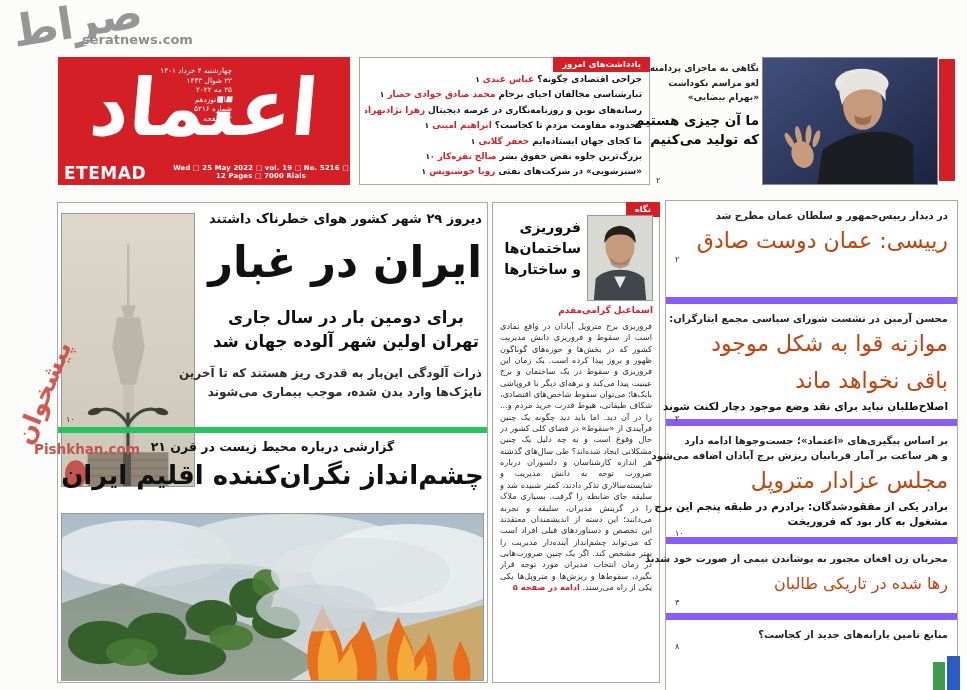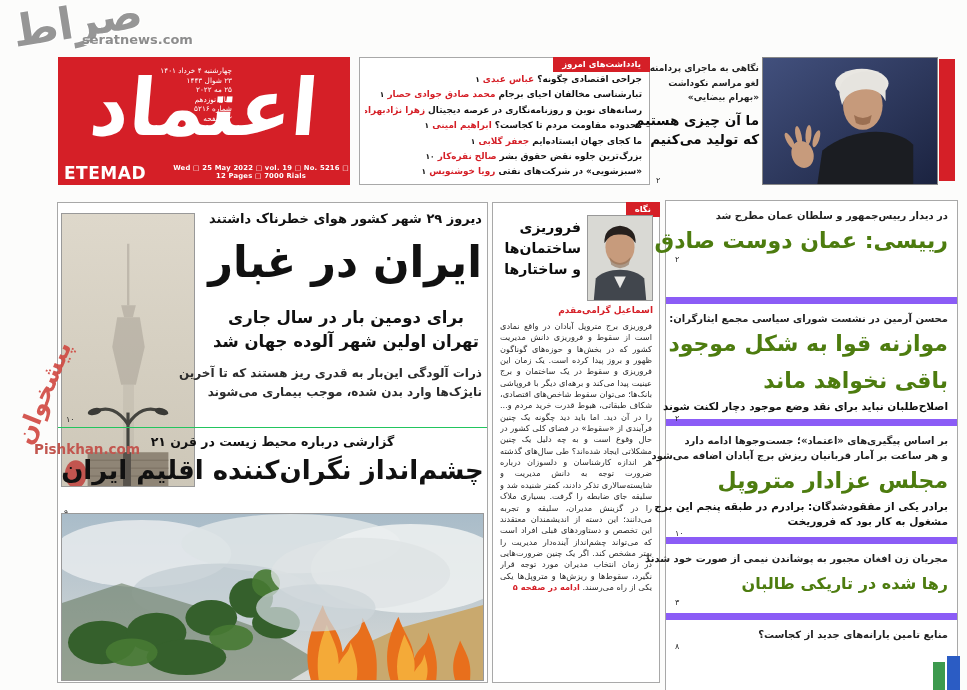--- a/index.html
+++ b/index.html
@@ -48,21 +48,21 @@
 
   
   .lead-box{left:57px;top:202px;width:431px;height:481px;}
   .milad-photo{position:absolute;left:3px;top:10px;width:134px;height:274px;border:1px solid #999;box-sizing:border-box;}
   .lead-text{position:absolute;left:152px;top:8px;right:5px;text-align:center;direction:rtl;}
   .lead-kicker{font-size:13px;font-weight:bold;white-space:nowrap;}
   .lead-headline{font-size:43px;font-weight:bold;line-height:56px;margin-top:8px;white-space:nowrap;}
   .lead-subhead{font-size:16.5px;font-weight:bold;line-height:24px;margin-top:16px;}
   .lead-dek{font-size:12px;font-weight:bold;color:#2c2c2c;line-height:18.5px;margin-top:10px;white-space:nowrap;}
   .lead-page{position:absolute;left:8px;top:212px;}
-  .env-sec{position:absolute;left:0;right:0;top:224px;border-top:1px solid #22c55e;text-align:center;direction:rtl;padding-top:6px;}
+  .env-sec{position:absolute;left:0;right:0;top:224px;border-top:6px solid #22c55e;text-align:center;direction:rtl;padding-top:6px;}
   .env-kicker{font-size:12.5px;font-weight:bold;}
   .env-headline{font-size:26px;font-weight:bold;line-height:34px;margin-top:4px;white-space:nowrap;}
   .env-page{position:absolute;left:6px;top:80px;}
   .fire-photo{position:absolute;left:3px;top:310px;width:423px;height:168px;border:1px solid #999;box-sizing:border-box;}
 
   
   .view-col{left:492px;top:202px;width:168px;height:481px;}
   .view-head{position:absolute;top:12px;left:6px;right:6px;height:88px;}
   .view-photo{position:absolute;right:0;top:0;width:66px;height:86px;border:1px solid #999;box-sizing:border-box;}
   .view-title{position:absolute;right:72px;left:0;top:2px;text-align:right;direction:rtl;
@@ -72,21 +72,21 @@
   .view-body{position:absolute;top:118px;left:7px;right:7px;bottom:6px;text-align:justify;direction:rtl;
       font-size:8.2px;line-height:11.35px;color:#2a2a2a;overflow:hidden;}
   .view-cont{color:#d51f27;font-weight:bold;}
 
   
   .right-col{left:665px;top:200px;width:293px;height:490px;border:1px solid #a8a8a8;
       border-bottom:none;box-sizing:border-box;background:#fff;}
   .r-art{padding:7px 9px 3px;text-align:right;direction:rtl;box-sizing:border-box;}
   .r-art + .r-art{border-top:7px solid #8b5cf6;}
   .r-kicker{font-size:10px;font-weight:bold;color:#222;line-height:15px;white-space:nowrap;letter-spacing:-.1px;}
-  .r-headline{font-size:22px;font-weight:bold;line-height:29px;color:#4d7c0f;margin-top:3px;white-space:nowrap;}
+  .r-headline{font-size:22px;font-weight:normal;line-height:29px;color:#c2410c;margin-top:3px;white-space:nowrap;}
   .r-subhead{font-size:10.5px;font-weight:bold;line-height:15px;margin-top:4px;white-space:nowrap;}
 
   
   .pish-glyph{left:18px;top:352px;width:110px;font-size:25px;font-weight:bold;color:#d04740;
       transform:rotate(-68deg);transform-origin:60px 50px;direction:rtl;opacity:.9;z-index:5;}
   .pish-site{left:34px;top:441px;font-size:13.5px;font-weight:bold;color:#c2564f;z-index:5;}
 
   
   .corner{left:933px;top:654px;width:30px;height:36px;display:flex;align-items:flex-end;gap:2px;}
   .corner .g{width:12px;height:28px;background:#3d9a4e;}

